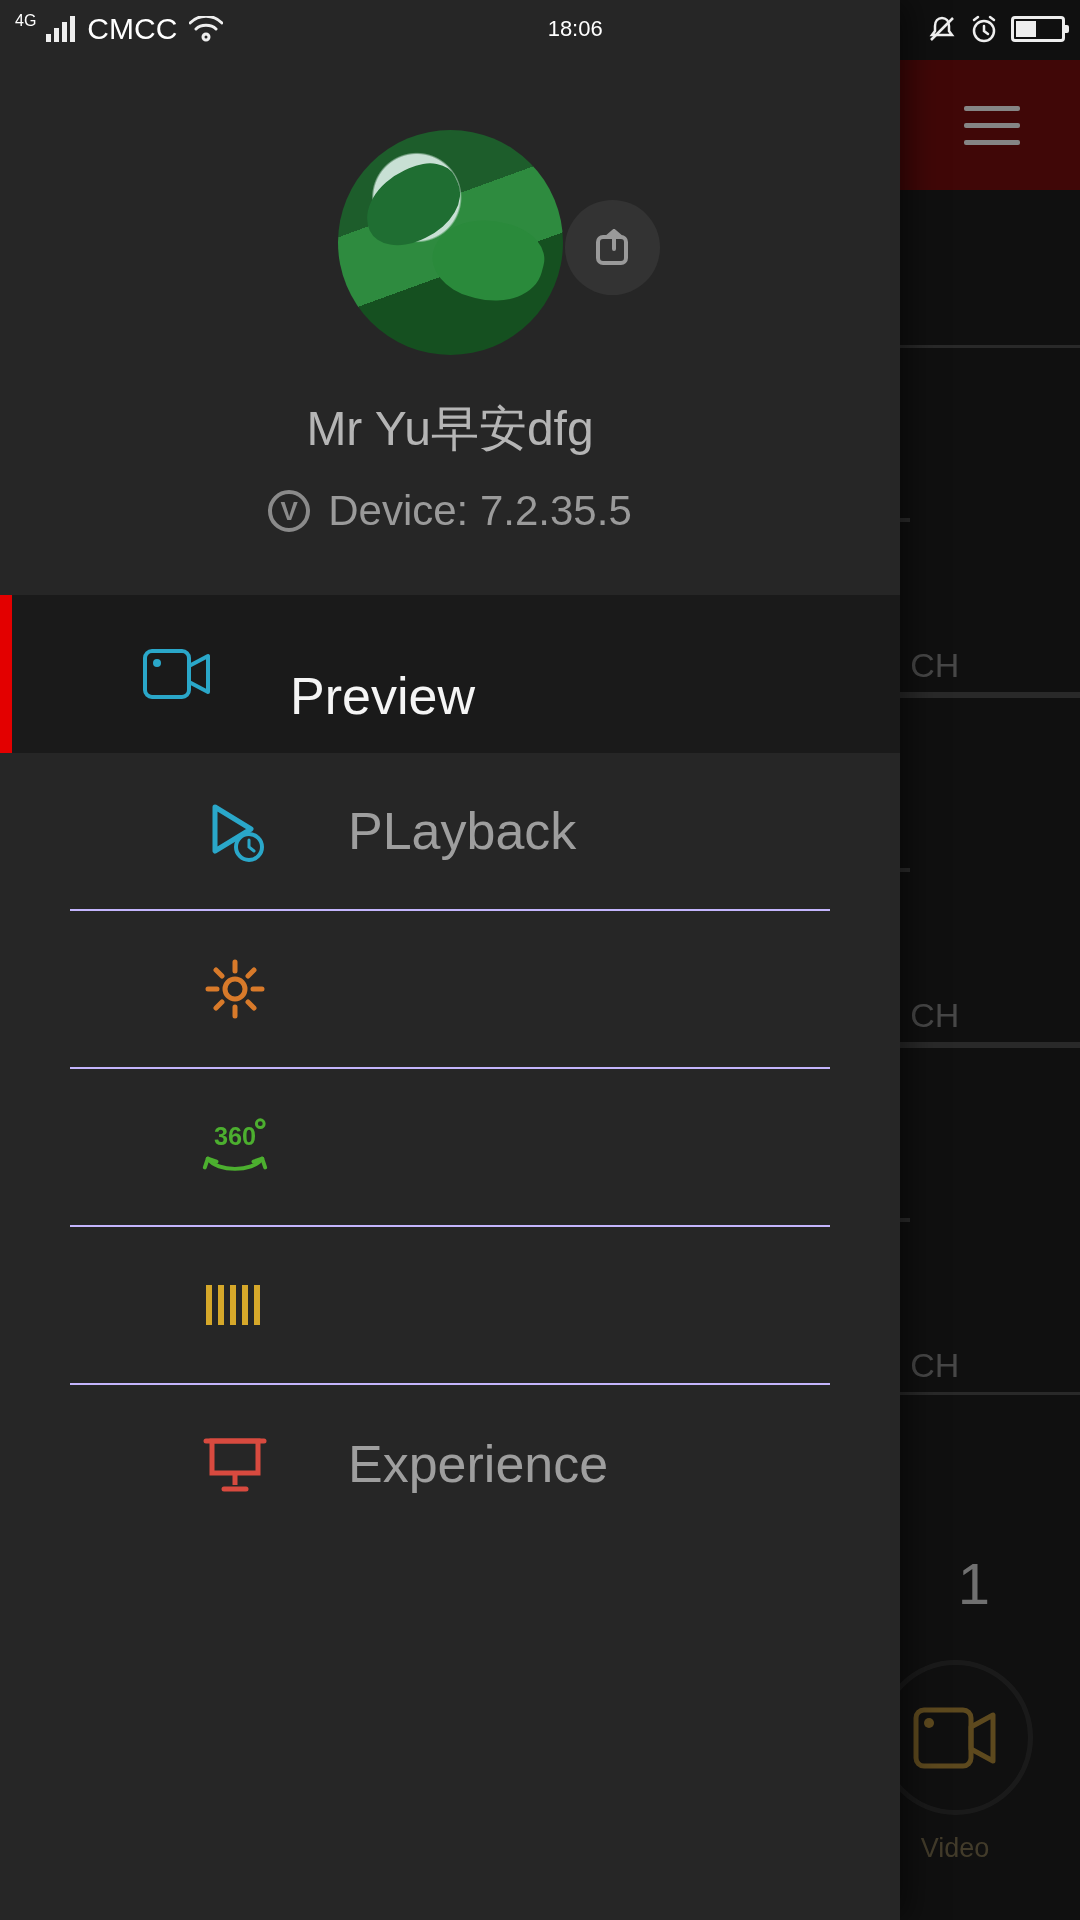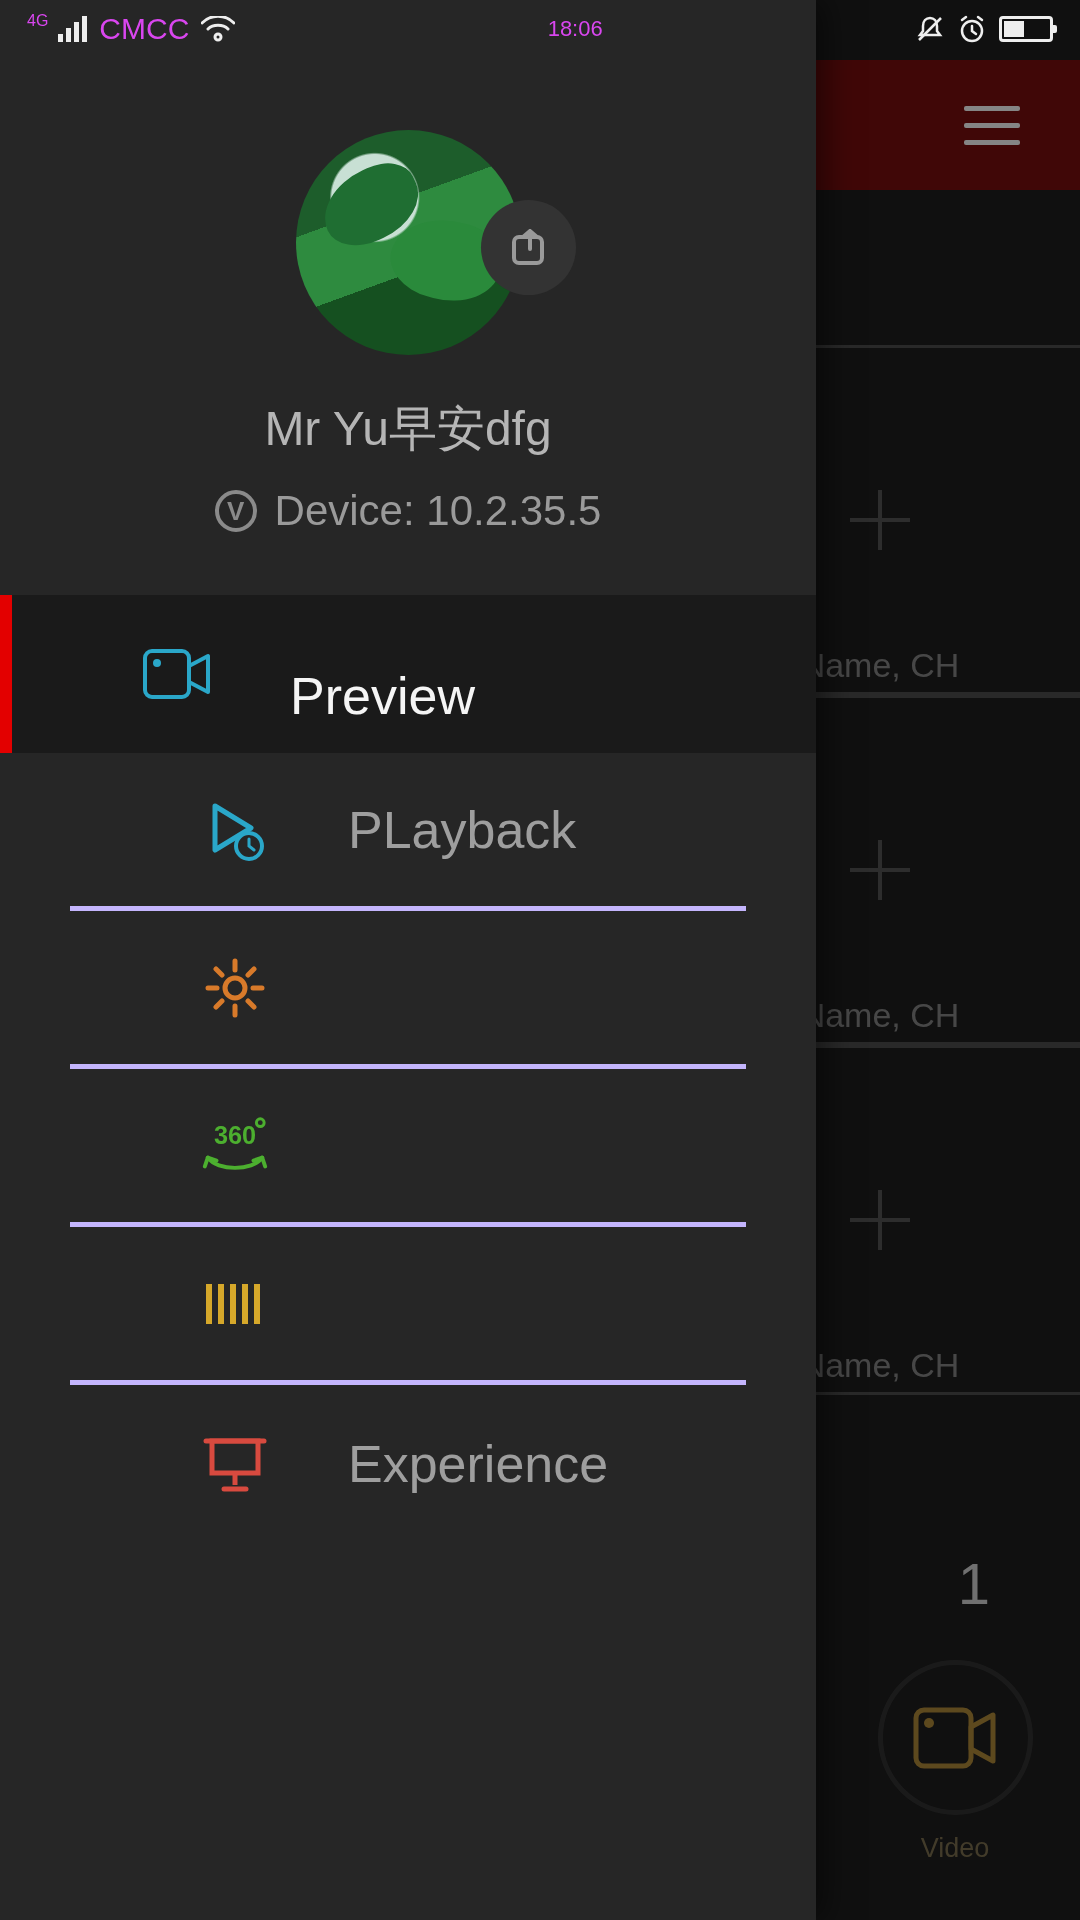--- a/index.html
+++ b/index.html
@@ -47,41 +47,41 @@
   }
   .bg-video-circle {
     width: 155px; height: 155px; border: 5px solid #333; border-radius: 50%;
     display: flex; align-items: center; justify-content: center;
   }
   .bg-video-label { color: #8a7b55; font-size: 27px; }
 
   
   .status {
     position: absolute; top: 0; left: 0; right: 0; height: 58px;
-    display: flex; align-items: center; padding: 0 27px;
-    color: #d946ef; font-size: 30px; z-index: 30;
+    display: flex; align-items: center; padding: 0 15px;
+    color: #ffffff; font-size: 30px; z-index: 30;
   }
   .status .left, .status .right { display: flex; align-items: center; gap: 12px; }
   .status .center { flex: 1; text-align: center; font-size: 22px; }
   .sig { display: flex; align-items: flex-end; gap: 3px; height: 26px; }
   .sig span { width: 5px; background: #eee; }
   .sig span:nth-child(1){height:8px}.sig span:nth-child(2){height:14px}
   .sig span:nth-child(3){height:20px}.sig span:nth-child(4){height:26px}
   .fourg { font-size: 16px; margin-right: -2px; position: relative; top: -8px; }
   .wifi { font-size: 32px; }
   .battery {
     width: 54px; height: 26px; border: 3px solid #eee; border-radius: 4px;
     position: relative; display: flex; align-items: center; padding: 2px;
   }
   .battery::after { content: ""; position: absolute; right: -7px; top: 6px; bottom: 6px; width: 4px; background: #eee; border-radius: 0 2px 2px 0; }
   .battery .fill { width: 45%; height: 100%; background: #eee; }
 
   
   .drawer {
-    position: absolute; top: 0; left: 0; bottom: 0; width: 816px;
+    position: absolute; top: 0; left: 0; bottom: 0; width: 900px;
     background: #262626; z-index: 20;
     box-shadow: 8px 0 30px rgba(0,0,0,0.5);
   }
   .profile {
     padding-top: 130px; display: flex; flex-direction: column; align-items: center;
     position: relative; height: 595px;
   }
   .avatar {
     width: 225px; height: 225px; border-radius: 50%; overflow: hidden;
     background: radial-gradient(circle at 35% 30%, #c8e0d4 0 20%, transparent 21%),
@@ -103,21 +103,21 @@
   .vbadge {
     width: 42px; height: 42px; border: 4px solid #8a8a8a; border-radius: 50%;
     display: flex; align-items: center; justify-content: center;
     font-size: 26px; font-weight: 700; color: #8a8a8a; line-height: 1;
   }
 
   .menu { list-style: none; }
   .menu li {
     height: 158px; display: flex; align-items: center;
     padding-left: 130px; gap: 78px;
-    border-bottom: 5px solid #c4b5fd;
+    border-bottom: 2px solid #c4b5fd;
     margin: 0 70px 0 70px;
     position: relative;
   }
   .menu li.active {
     background: #1a1a1a; margin: 0; padding-left: 142px;
     border-bottom: none;
   }
   .menu li.active::before {
     content: ""; position: absolute; left: 0; top: 0; bottom: 0; width: 12px;
     background: #e30000;
@@ -209,21 +209,21 @@
     <div class="avatar"></div>
     <div class="share">
       <svg width="46" height="46" viewBox="0 0 46 46">
         <rect x="8" y="12" width="28" height="26" rx="5" fill="none" stroke="#9a9a9a" stroke-width="4"></rect>
         <path d="M24 24V6M24 6l-7 6M24 6l7 6" fill="none" stroke="#9a9a9a" stroke-width="4" stroke-linecap="round" stroke-linejoin="round"></path>
       </svg>
     </div>
     <div class="username">Mr Yu早安dfg</div>
     <div class="version-row">
       <span class="vbadge">V</span>
-      <span><span>Device:</span> <span>10.2.35.5</span></span>
+      <span><span>Device:</span> <span>7.2.35.5</span></span>
     </div>
   </div>
 
   <ul class="menu">
 
     <li class="active">
       <span class="icon-slot">
         <svg width="70" height="52" viewBox="0 0 70 52">
           <rect x="3" y="3" width="44" height="46" rx="7" fill="none" stroke="#2aa7c9" stroke-width="4"></rect>
           <circle cx="15" cy="15" r="4" fill="#2aa7c9"></circle>

